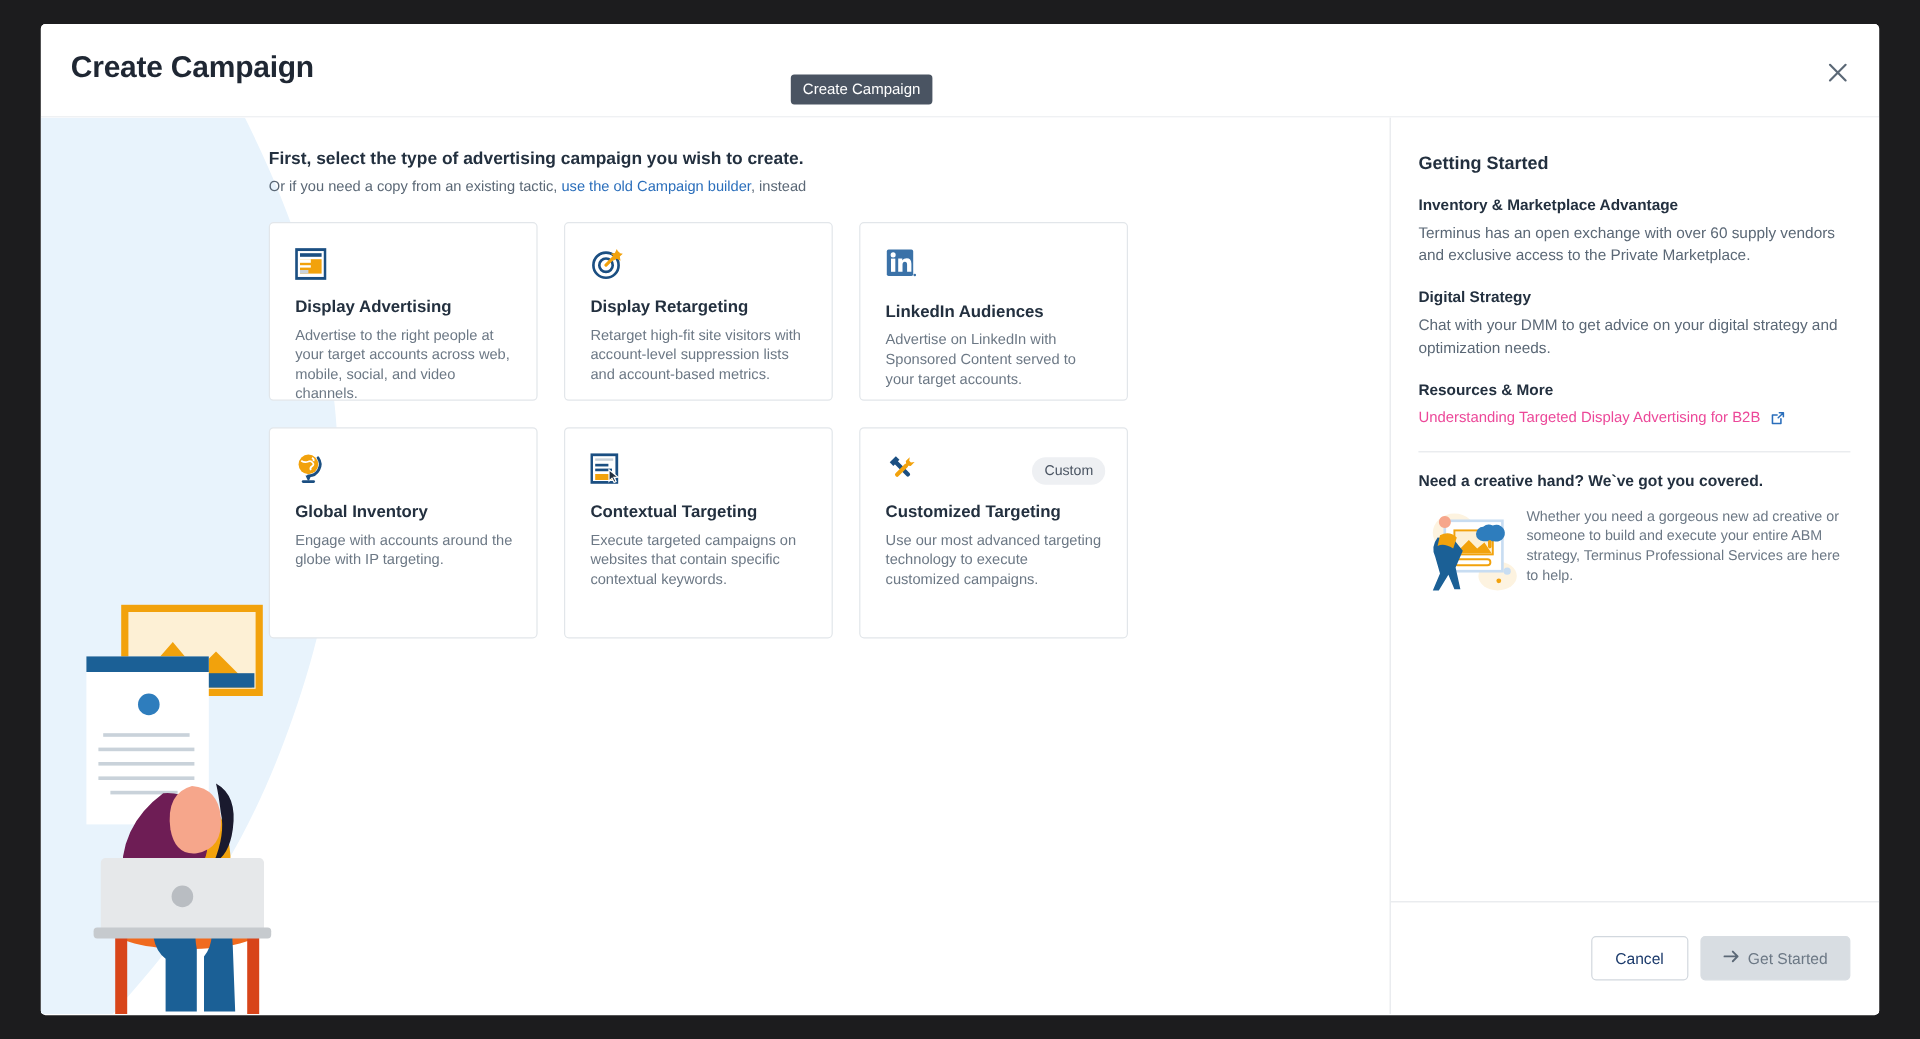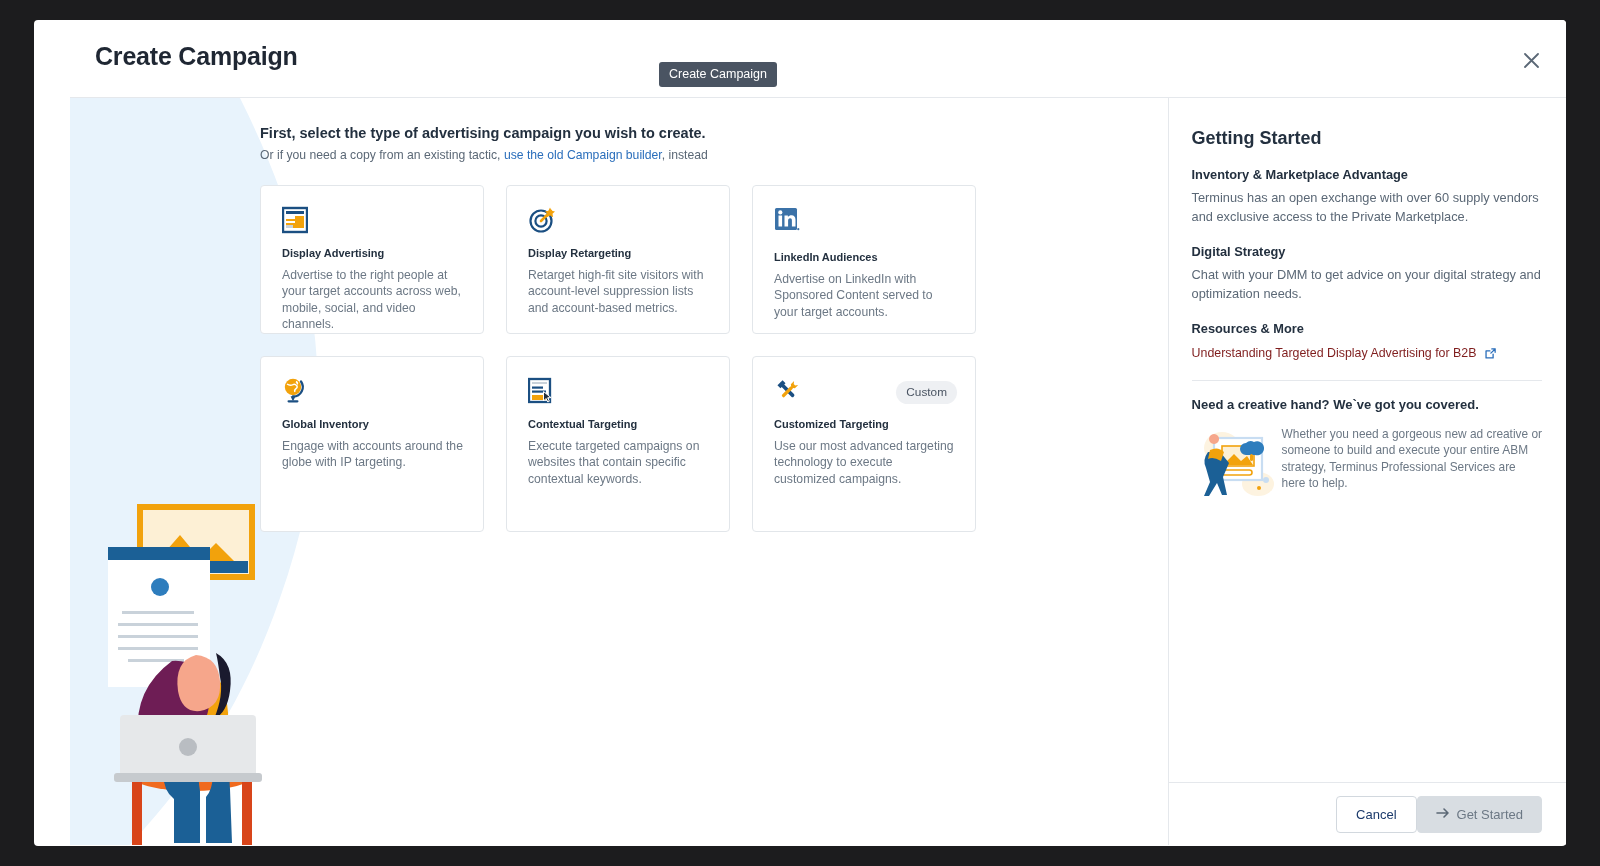--- a/index.html
+++ b/index.html
@@ -12,21 +12,20 @@
   .page { position: relative; width: 1600px; height: 866px; background: #1c1c1e; }
 
   
   .modal {
     position: absolute;
     left: 34px; top: 20px;
     width: 1532px; height: 826px;
     background: #ffffff;
     border-radius: 4px;
     overflow: hidden;
-    padding-left: 36px;
   }
 
   
   .modal-header {
     position: relative;
     height: 78px;
     border-bottom: 1px solid #e5e8ec;
     background: #fff;
   }
   .modal-title {
@@ -111,21 +110,21 @@
     border-radius: 4px;
     background: #fff;
     padding: 20px 20px 22px 21px;
     cursor: pointer;
   }
   .card.h1 { height: 149px; }
   .card.h2 { height: 176px; }
   .card-icon { height: 30px; margin-bottom: 11px; display: block; }
   .card-icon svg { display: block; }
   .card-title {
-    font-size: 11px;
+    font-size: 14px;
     font-weight: bold;
     color: #23303f;
     margin-bottom: 8px;
   }
   .card-desc {
     font-size: 12.2px;
     line-height: 16.4px;
     color: #6c7885;
   }
   .badge {
@@ -155,21 +154,21 @@
     background: #fff;
     display: flex;
     flex-direction: column;
   }
   .side-scroll {
     flex: 1;
     padding: 30px 24px 0 23px;
     overflow: hidden;
   }
   .side-h1 {
-    font-size: 18px;
+    font-size: 15px;
     font-weight: bold;
     color: #23303f;
     margin-bottom: 14px;
   }
   .side-p {
     font-size: 12.8px;
     line-height: 18.5px;
     color: #5b6876;
   }
   .side-h2 {
@@ -177,21 +176,21 @@
     font-weight: bold;
     color: #23303f;
     margin-top: 18px;
     margin-bottom: 7px;
   }
   .side-link {
     display: inline-flex;
     align-items: center;
     gap: 8px;
     font-size: 12.4px;
-    color: #7f1d1d;
+    color: #ec4899;
     text-decoration: none;
     cursor: pointer;
   }
   .side-link svg { display: block; }
   .side-divider {
     height: 1px;
     background: #e5e8ec;
     margin: 19px 0 16px 0;
   }
   .creative-head {
@@ -203,26 +202,27 @@
   .creative-row { display: flex; gap: 2px; align-items: flex-start; }
   .creative-img { flex: 0 0 88px; }
   .creative-img svg { display: block; }
   .creative-text {
     font-size: 11.9px;
     line-height: 16.4px;
     color: #6c7885;
   }
 
   .side-footer {
-    height: 63px;
+    height: 94px;
     border-top: 1px solid #e5e8ec;
     display: flex;
     align-items: center;
     justify-content: flex-end;
     padding-right: 24px;
+    gap: 10px;
   }
   .btn {
     font-family: "Liberation Sans", sans-serif;
     font-size: 13px;
     border-radius: 4px;
     cursor: pointer;
     display: inline-flex;
     align-items: center;
     gap: 7px;
   }

